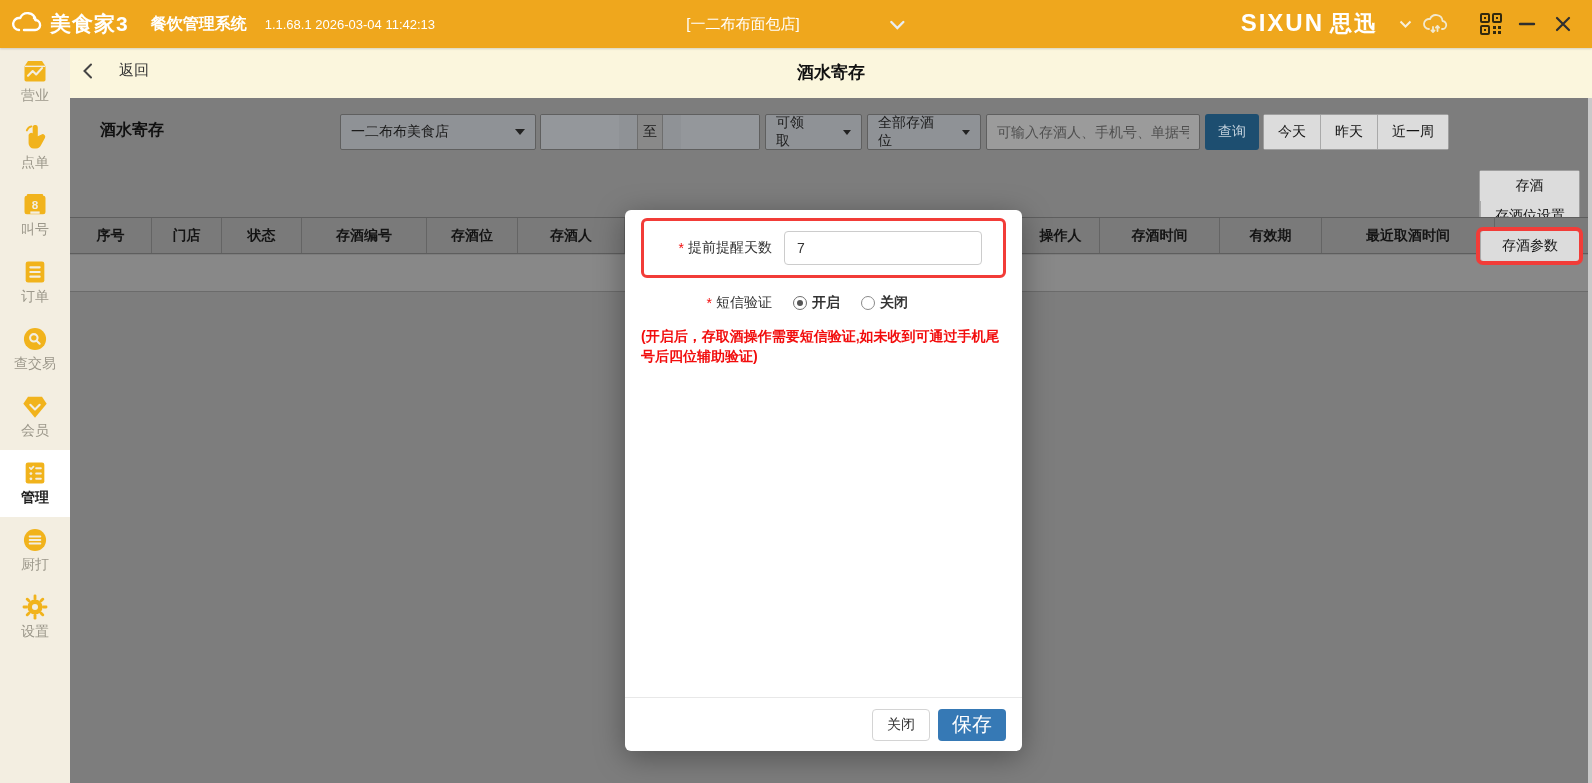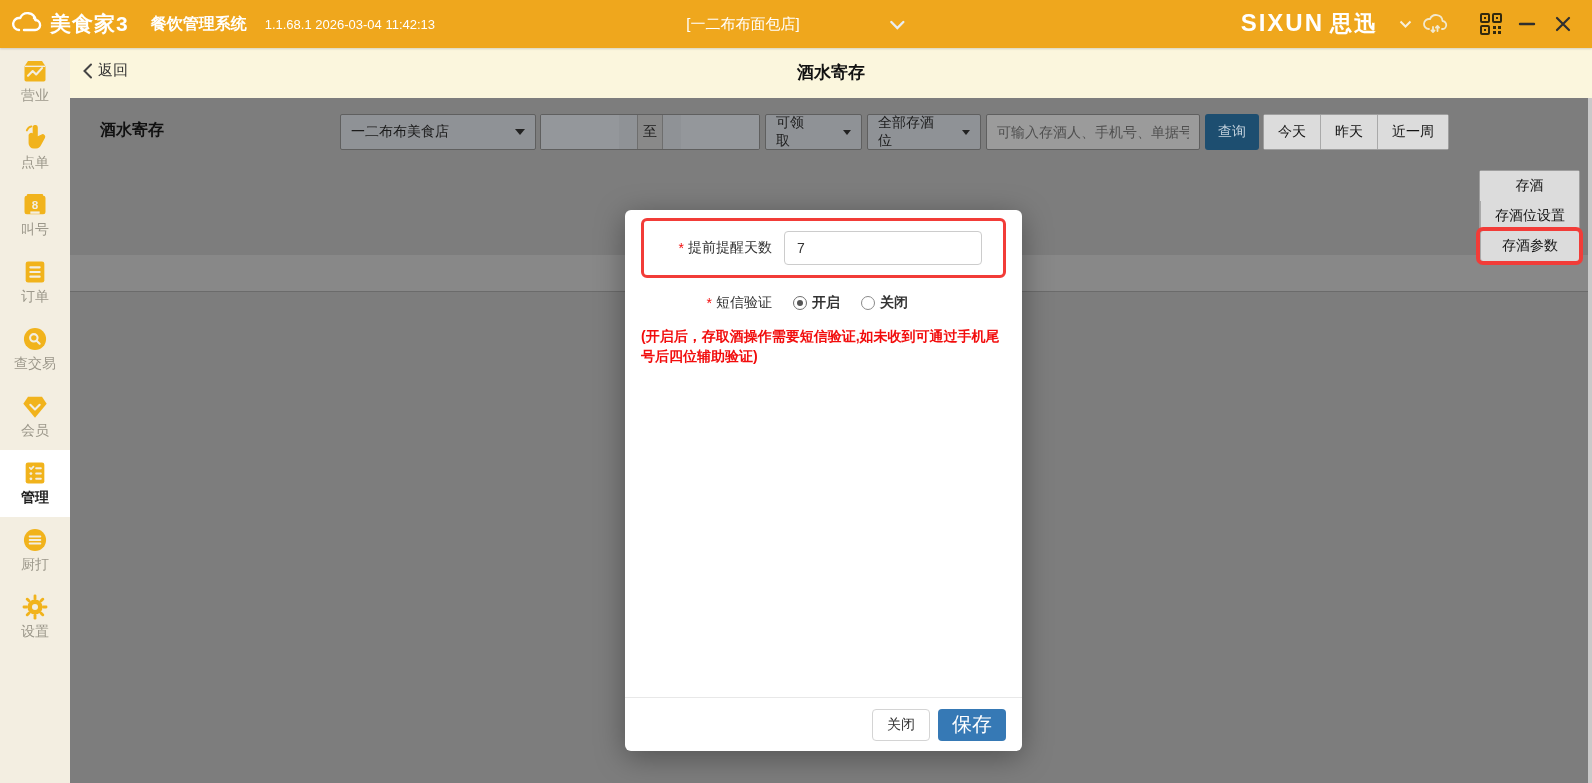--- a/index.html
+++ b/index.html
@@ -30,21 +30,21 @@
     align-items:center; justify-content:center; cursor:pointer; }
   .side-item .lbl { font-size:14px; color:#9b978a; margin-top:3px; }
   .side-item.active { background:#ffffff; }
   .side-item.active .lbl { color:#1f1f1f; font-weight:700; }
   .side-item svg { display:block; }
 
   
   .pagehead { position:absolute; top:48px; left:70px; right:0; height:50px;
     background:#fbf6dd; z-index:10; }
   .back-btn { position:absolute; left:12px; top:13px; display:flex; align-items:center;
-    font-size:15px; color:#333; cursor:pointer; }
+    font-size:15px; color:#333; cursor:pointer;gap:21px; }
   .back-btn span { margin-left:5px; }
   .page-title { position:absolute; left:0; right:0; top:13px; text-align:center;
     font-size:17px; font-weight:700; color:#111; }
 
   
   .content { position:absolute; top:98px; left:70px; right:0; bottom:0;
     background:#7d7d7d; }
   .scroll-strip { position:absolute; right:0; top:0; bottom:0; width:4px; background:#c9c9c9; }
 
   .fbar { position:relative; height:70px; }
@@ -317,20 +317,34 @@
       <button class="gbtn">近一周</button>
     </div>
   </div>
 
   <div class="btn-group actions-row">
     <button class="gbtn">存酒</button>
     <button class="gbtn">存酒位设置</button>
     <button class="gbtn red-ring">存酒参数</button>
   </div>
 
+  <div class="tablehead">
+    <div class="th" style="width:82px;">序号</div>
+    <div class="th" style="width:70px;">门店</div>
+    <div class="th" style="width:80px;">状态</div>
+    <div class="th" style="width:125px;">存酒编号</div>
+    <div class="th" style="width:91px;">存酒位</div>
+    <div class="th" style="width:107px;">存酒人</div>
+    <div class="th" style="width:397px;"></div>
+    <div class="th" style="width:78px;">操作人</div>
+    <div class="th" style="width:120px;">存酒时间</div>
+    <div class="th" style="width:102px;">有效期</div>
+    <div class="th" style="width:173px;">最近取酒时间</div>
+    <div class="th" style="flex:1; border-right:none;">操作</div>
+  </div>
   <div class="emptyrow"></div>
 
   <div class="scroll-strip"></div>
 </div>
 
 <div class="modal">
   <div class="modal-body">
     <div class="redbox">
       <span class="label-cell">
         <span class="req">*</span>

